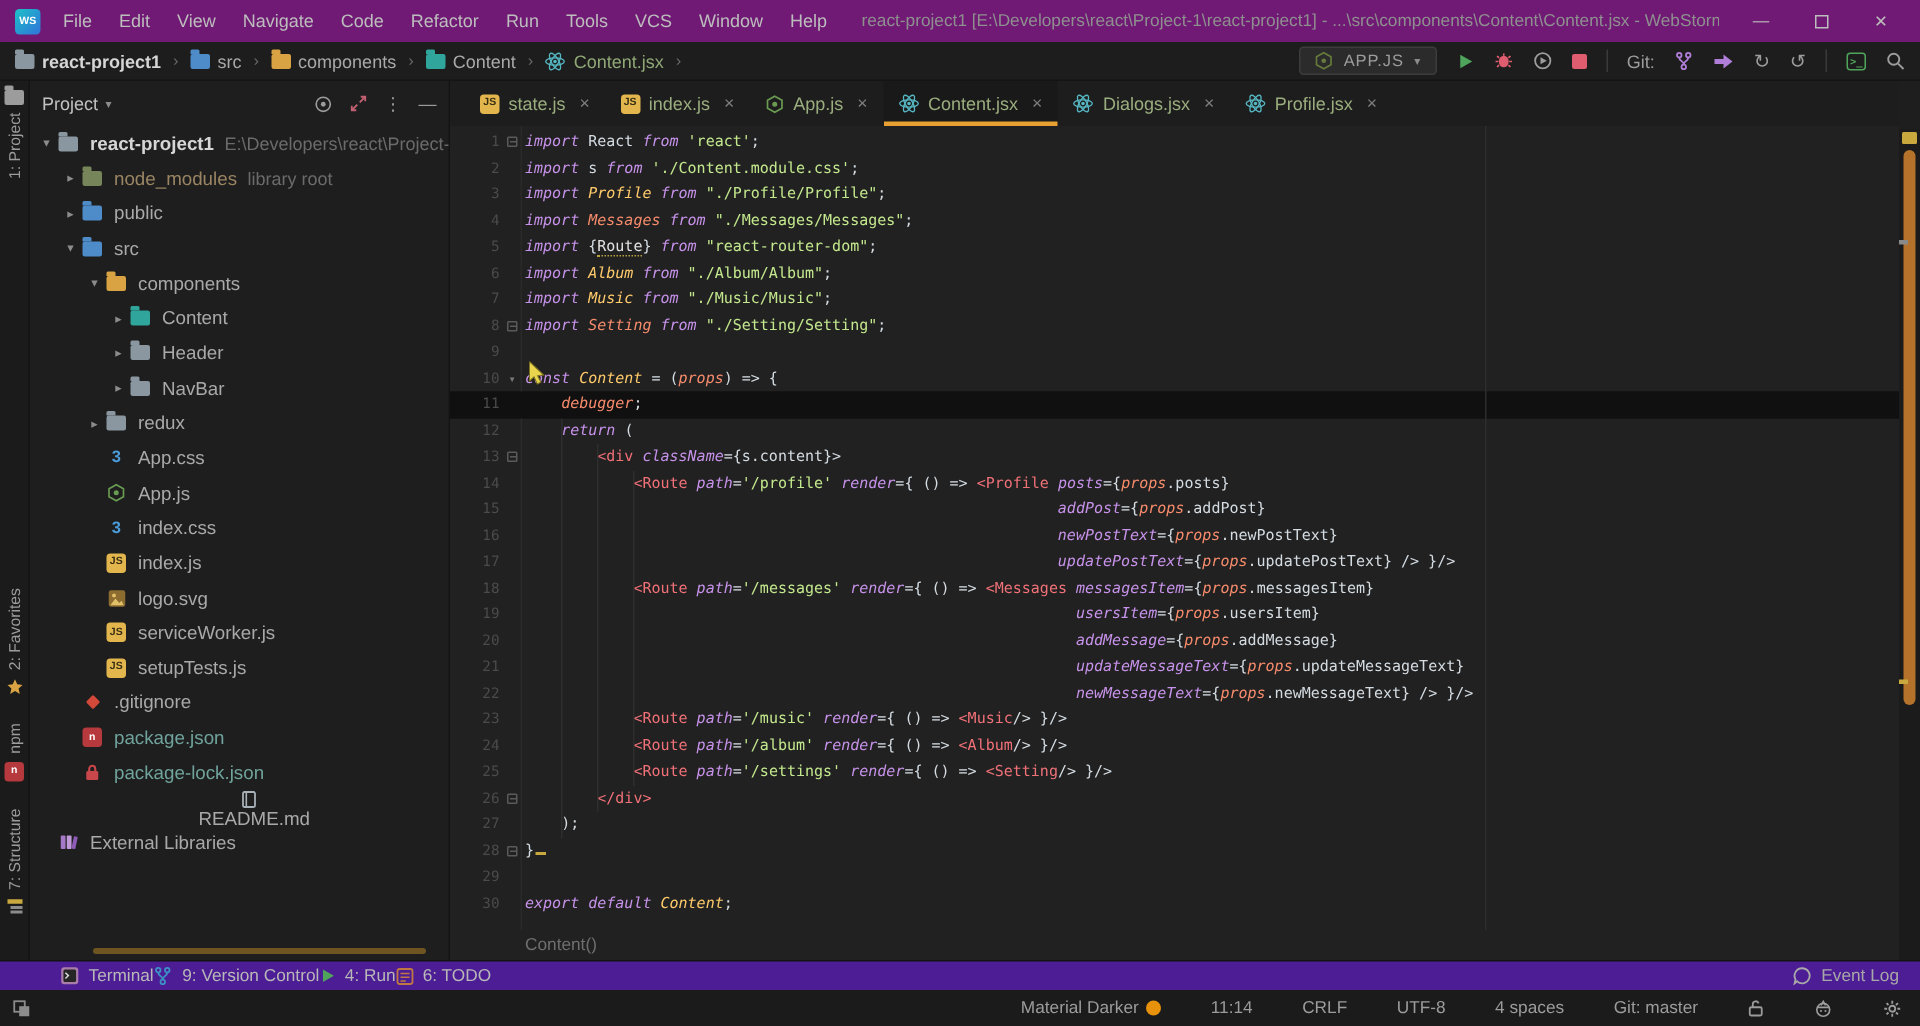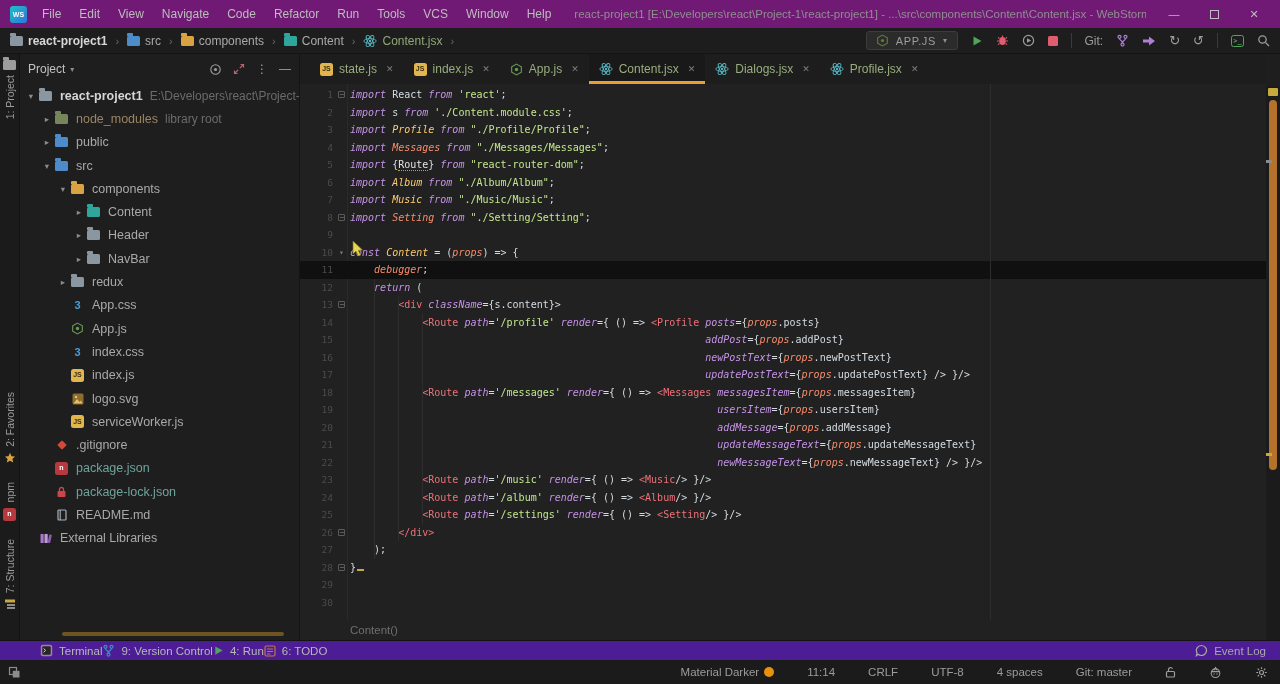--- a/index.html
+++ b/index.html
@@ -438,20 +438,29 @@
     </div>
         <div class="trow" style="padding-left:36px;">
     <span class="tchev"></span>
           <span class="ticon">
             <span class="ic">
               <span class="badge" style="background:#E2B64D;color:#3a2f14;">JS</span>
             </span>
           </span>
     <span style="color:#A9A9A9;">serviceWorker.js</span>
     </div>
+        <div class="trow" style="padding-left:36px;">
+    <span class="tchev"></span>
+          <span class="ticon">
+            <span class="ic">
+              <span class="badge" style="background:#E2B64D;color:#3a2f14;">JS</span>
+            </span>
+          </span>
+    <span style="color:#A9A9A9;">setupTests.js</span>
+    </div>
         <div class="trow" style="padding-left:20px;">
     <span class="tchev"></span>
           <span class="ticon">
             <span class="ic">
               <svg width="12" height="12" viewBox="0 0 12 12">
                 <rect x="2.6" y="2.6" width="6.8" height="6.8" rx="1" transform="rotate(45 6 6)" fill="#D24939"></rect>
               </svg>
             </span>
           </span>
     <span style="color:#A9A9A9;">.gitignore</span>
@@ -470,21 +479,21 @@
           <span class="ticon">
             <span class="ic">
               <svg width="11" height="12" viewBox="0 0 11 12">
                 <rect x="1.5" y="5" width="8" height="6" rx="1" fill="#C9464A"></rect>
                 <path d="M3.5 5V3.5a2 2 0 0 1 4 0V5" fill="none" stroke="#C9464A" stroke-width="1.4"></path>
               </svg>
             </span>
           </span>
     <span style="color:#6FA39B;">package-lock.json</span>
     </div>
-        <div class="trow" style="padding-left:20px;">
+        <div class="trow" style="padding-left:20px;flex-direction:column;">
     <span class="tchev"></span>
           <span class="ticon">
             <span class="ic">
               <svg width="12" height="12" viewBox="0 0 12 12">
                 <rect x="2" y="1" width="8" height="10" rx="1" fill="none" stroke="#A8B0B8" stroke-width="1.2"></rect>
                 <path d="M4.2 1v10" stroke="#A8B0B8" stroke-width="1.1"></path>
               </svg>
             </span>
           </span>
     <span style="color:#A9A9A9;">README.md</span>
@@ -735,20 +744,21 @@
           <div class="crow">                                                             <span class="tk-k">addMessage</span><span class="tk-p">={</span><span class="tk-o">props</span><span class="tk-p">.addMessage}</span></div>
           <div class="crow">                                                             <span class="tk-k">updateMessageText</span><span class="tk-p">={</span><span class="tk-o">props</span><span class="tk-p">.updateMessageText}</span></div>
           <div class="crow">                                                             <span class="tk-k">newMessageText</span><span class="tk-p">={</span><span class="tk-o">props</span><span class="tk-p">.newMessageText} /&gt; }/&gt;</span></div>
           <div class="crow">            <span class="tk-t">&lt;Route </span><span class="tk-k">path</span><span class="tk-p">=</span><span class="tk-s">'/music'</span><span class="tk-p"> </span><span class="tk-k">render</span><span class="tk-p">={ () =&gt; </span><span class="tk-t">&lt;Music</span><span class="tk-p">/&gt; }/&gt;</span></div>
           <div class="crow">            <span class="tk-t">&lt;Route </span><span class="tk-k">path</span><span class="tk-p">=</span><span class="tk-s">'/album'</span><span class="tk-p"> </span><span class="tk-k">render</span><span class="tk-p">={ () =&gt; </span><span class="tk-t">&lt;Album</span><span class="tk-p">/&gt; }/&gt;</span></div>
           <div class="crow">            <span class="tk-t">&lt;Route </span><span class="tk-k">path</span><span class="tk-p">=</span><span class="tk-s">'/settings'</span><span class="tk-p"> </span><span class="tk-k">render</span><span class="tk-p">={ () =&gt; </span><span class="tk-t">&lt;Setting</span><span class="tk-p">/&gt; }/&gt;</span></div>
           <div class="crow">        <span class="tk-t">&lt;/div&gt;</span></div>
           <div class="crow">    <span class="tk-p">);</span></div>
           <div class="crow"><span class="tk-p">}</span><span class="tk-ym"></span></div>
           <div class="crow"></div>
+          <div class="crow"><span class="tk-k">export </span><span class="tk-k">default </span><span class="tk-y">Content</span><span class="tk-p">;</span></div>
         </div>
       <div class="margin-guide"></div>
       <div class="iguide" style="left:74px;top:194.5px;height:280px;"></div>
       <div class="iguide" style="left:98px;top:212px;height:245px;"></div>
       <div class="iguide" style="left:122px;top:229.5px;height:210px;"></div>
       <div class="mouse-cursor">
         <svg width="12" height="16" viewBox="0 0 12 16">
             <path d="M1 0v13l3-2.7L6.2 15l2.4-1.1L6.4 9.4 10.5 9z" fill="#E8D44D" stroke="#7a7222" stroke-width="0.7"></path>
           </svg>
       </div>

